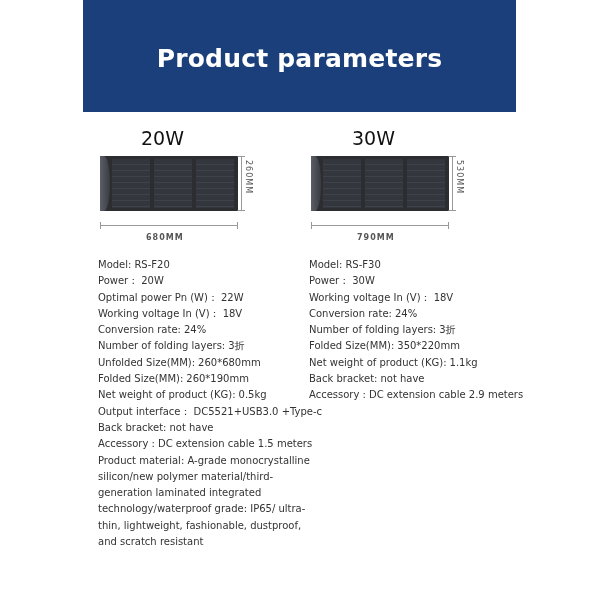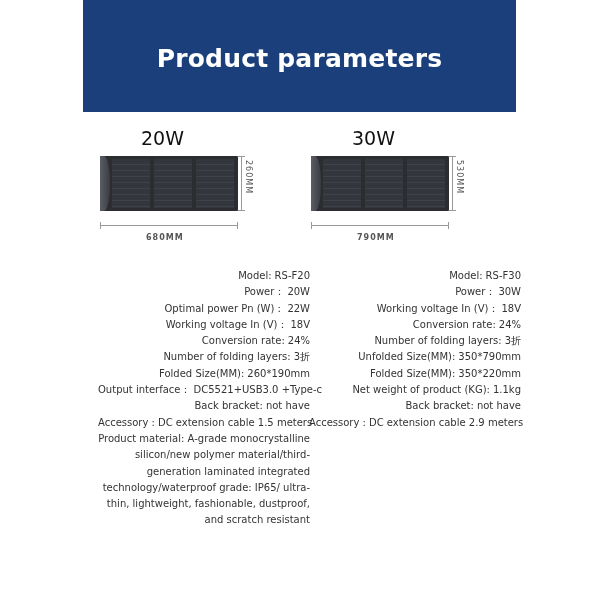--- a/index.html
+++ b/index.html
@@ -23,22 +23,22 @@
   .panel .c1 { left: 12px; } .panel .c2 { left: 54px; } .panel .c3 { left: 96px; }
   .dim-v { position: absolute; top: 156px; left: 143px; width: 1px; height: 55px; background: #999; }
   .dim-v::before, .dim-v::after { content: ""; position: absolute; left: -3px; width: 7px; height: 1px; background: #999; }
   .dim-v::before { top: 0; } .dim-v::after { bottom: 0; }
   .dim-v-label { position: absolute; top: 160px; left: 146px; writing-mode: vertical-rl;
                  font-size: 8px; color: #555; letter-spacing: 1px; }
   .dim-h { position: absolute; top: 225px; left: 2px; width: 138px; height: 1px; background: #999; }
   .dim-h::before, .dim-h::after { content: ""; position: absolute; top: -3px; width: 1px; height: 7px; background: #999; }
   .dim-h::before { left: 0; } .dim-h::after { right: 0; }
   .dim-h-label { position: absolute; top: 233px; left: 48px; font-size: 8px; color: #555; letter-spacing: 1px; font-weight: bold; }
-  .specs { position: absolute; top: 268px; left: 0; width: 212px; font-size: 10px;
-           line-height: 16.3px; color: #333; margin: 0; padding: 0; list-style: none; text-align: right; }
+  .specs { position: absolute; top: 257px; left: 0; width: 212px; font-size: 10px;
+           line-height: 16.3px; color: #333; margin: 0; padding: 0; list-style: none; }
   .specs li { white-space: nowrap; }
   .specs li.wrap { white-space: normal; }
   .specs .k { }
   .specs .v { margin-left: 3px; }
 </style>
 </head>
 <body>
 
 <div class="banner">
   <h1>Product parameters</h1>
@@ -56,21 +56,23 @@
   <div class="dim-v-label">260MM</div>
   <div class="dim-h"></div>
   <div class="dim-h-label">680MM</div>
   <ul class="specs">
     <li><span class="k">Model:</span><span class="v">RS-F20</span></li>
     <li><span class="k">Power：</span><span class="v">20W</span></li>
     <li><span class="k">Optimal power Pn (W)：</span><span class="v">22W</span></li>
     <li><span class="k">Working voltage In (V)：</span><span class="v">18V</span></li>
     <li><span class="k">Conversion rate:</span><span class="v">24%</span></li>
     <li><span class="k">Number of folding layers:</span><span class="v">3折</span></li>
+    <li><span class="k">Unfolded Size(MM):</span><span class="v">260*680mm</span></li>
     <li><span class="k">Folded Size(MM):</span><span class="v">260*190mm</span></li>
+    <li><span class="k">Net weight of product (KG):</span><span class="v">0.5kg</span></li>
     <li><span class="k">Output interface：</span><span class="v">DC5521+USB3.0 +Type-c</span></li>
     <li><span class="k">Back bracket:</span><span class="v">not have</span></li>
     <li><span class="k">Accessory :</span><span class="v">DC extension cable 1.5 meters</span></li>
     <li class="wrap">Product material: A-grade monocrystalline silicon/new polymer material/third-generation laminated integrated technology/waterproof grade: IP65/ ultra-thin, lightweight, fashionable, dustproof, and scratch resistant</li>
   </ul>
 </div>
 
 <div class="col right">
   <div class="watt">30W</div>
   <div class="panel">
@@ -82,19 +84,18 @@
   <div class="dim-v"></div>
   <div class="dim-v-label">530MM</div>
   <div class="dim-h"></div>
   <div class="dim-h-label">790MM</div>
   <ul class="specs">
     <li><span class="k">Model:</span><span class="v">RS-F30</span></li>
     <li><span class="k">Power：</span><span class="v">30W</span></li>
     <li><span class="k">Working voltage In (V)：</span><span class="v">18V</span></li>
     <li><span class="k">Conversion rate:</span><span class="v">24%</span></li>
     <li><span class="k">Number of folding layers:</span><span class="v">3折</span></li>
-    <li><span class="k">Unfolded Size(MM):</span><span class="v">350*790mm</span></li>
     <li><span class="k">Folded Size(MM):</span><span class="v">350*220mm</span></li>
     <li><span class="k">Net weight of product (KG):</span><span class="v">1.1kg</span></li>
     <li><span class="k">Back bracket:</span><span class="v">not have</span></li>
     <li><span class="k">Accessory :</span><span class="v">DC extension cable 2.9 meters</span></li>
   </ul>
 </div>
 
 </body></html>

